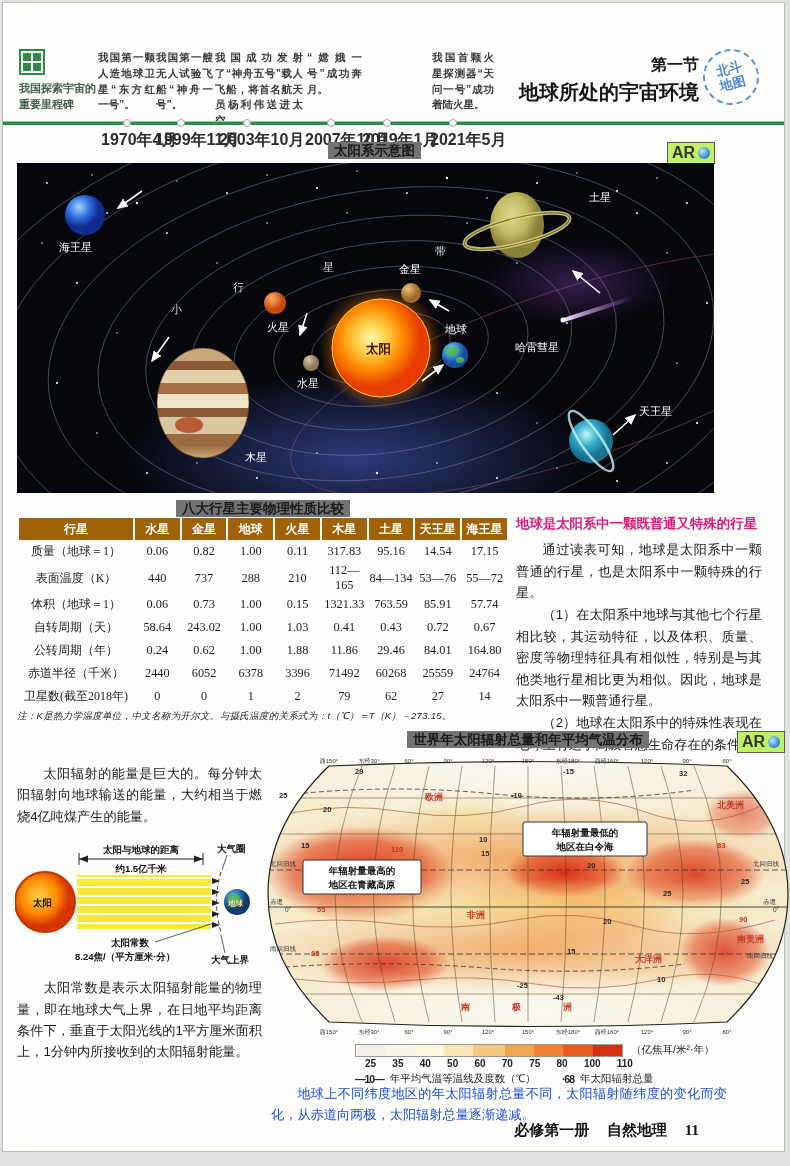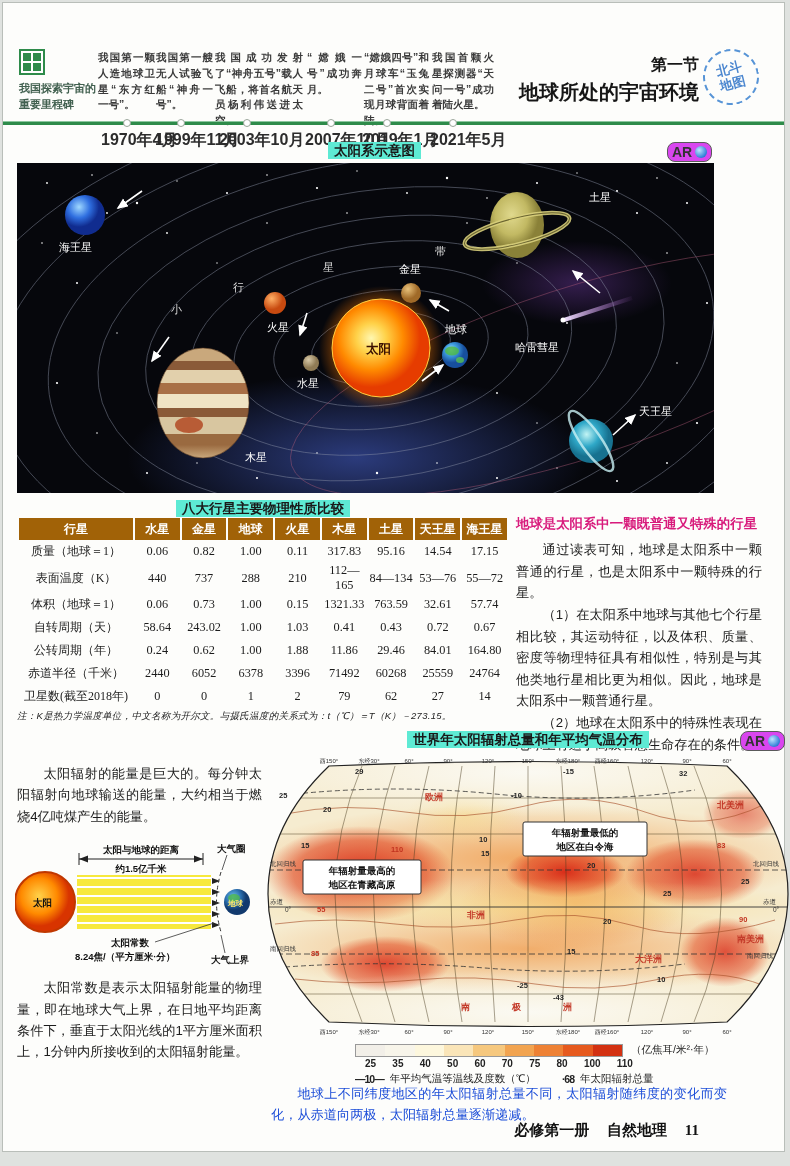--- a/index.html
+++ b/index.html
@@ -26,23 +26,23 @@
             justify-content:center; transform:rotate(-14deg); color:#2e73c8; font-weight:800;
             font-size:13px; opacity:.85; }
   .beidou span { width:32px; text-align:center; line-height:1.15; }
   .green-rule { position:absolute; left:0; top:118px; width:100%; height:4px;
                 background:#2e8b4a; border-top:1px solid #8cc79e; }
   .tl-dot { position:absolute; top:116px; width:8px; height:8px; border-radius:50%;
             background:#fff; border:1px solid #9aa59a; }
   .date { position:absolute; top:127px; font-size:16px; font-weight:600; color:#2c2c2c; }
 
   
-  .hl { background:#5eead4; padding:1px 6px; font-weight:700; font-size:13.5px; color:#191919; }
+  .hl { background:#737373; padding:1px 6px; font-weight:700; font-size:13.5px; color:#191919; }
   .ar { display:inline-flex; align-items:center; gap:3px; border:1.5px solid #5a5a5a;
-        border-radius:8px; padding:1px 4px; font-size:14px; font-weight:700; color:#333; background:#d946ef; }
+        border-radius:0; padding:1px 4px; font-size:16px; font-weight:700; color:#333; background:#bef264; }
   .globe { width:12px; height:12px; border-radius:50%;
            background:radial-gradient(circle at 35% 35%, #bfe3ff, #2f7fd6 70%, #1a5cb0); }
   .fig1-title { position:absolute; left:325px; top:138px; }
   .ar1 { position:absolute; left:664px; top:139px; }
   .solar { position:absolute; left:14px; top:160px; }
 
   
   .tbl-title { position:absolute; left:14px; top:496px; width:492px; text-align:center; }
   .ptable { position:absolute; left:14px; top:515px; width:492px; border-collapse:separate;
             border-spacing:2px 0; table-layout:fixed; }
@@ -106,21 +106,20 @@
         <span></span>
         <span></span>
         <span></span>
       </div>
     <div class="kicker-label">我国探索宇宙的重要里程碑</div>
   </div>
   <div class="ms ms1">我国第一颗人造地球卫星“东方红一号”。</div>
   <div class="ms ms2">我国第一艘无人试验飞船“神舟一号”。</div>
   <div class="ms ms3">我国成功发射了“神舟五号”载人飞船，将首名航天员杨利伟送进太空。</div>
   <div class="ms ms4">“嫦娥一号”成功奔月。</div>
-  <div class="ms ms5">“嫦娥四号”和月球车“玉兔二号”首次实现月球背面着陆。</div>
   <div class="ms ms6">我国首颗火星探测器“天问一号”成功着陆火星。</div>
 
   <div class="head-right">
     <div class="sec-label">第一节</div>
     <div class="sec-title">地球所处的宇宙环境</div>
   </div>
   <div class="beidou">
       <span>北斗地图</span>
     </div>
 
@@ -391,21 +390,21 @@
         <td>55—72</td>
       </tr>
       <tr>
         <td class="rl">体积（地球＝1）</td>
         <td>0.06</td>
         <td>0.73</td>
         <td>1.00</td>
         <td>0.15</td>
         <td>1321.33</td>
         <td>763.59</td>
-        <td>32.61</td>
+        <td>85.91</td>
         <td>57.74</td>
       </tr>
       <tr>
         <td class="rl">自转周期（天）</td>
         <td>58.64</td>
         <td>243.02</td>
         <td>1.00</td>
         <td>1.03</td>
         <td>0.41</td>
         <td>0.43</td>

